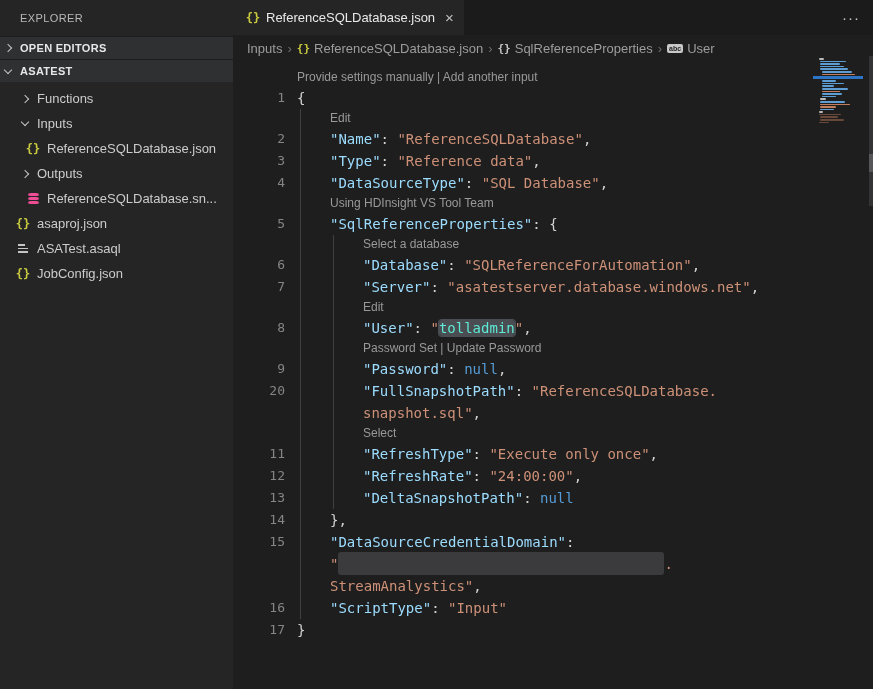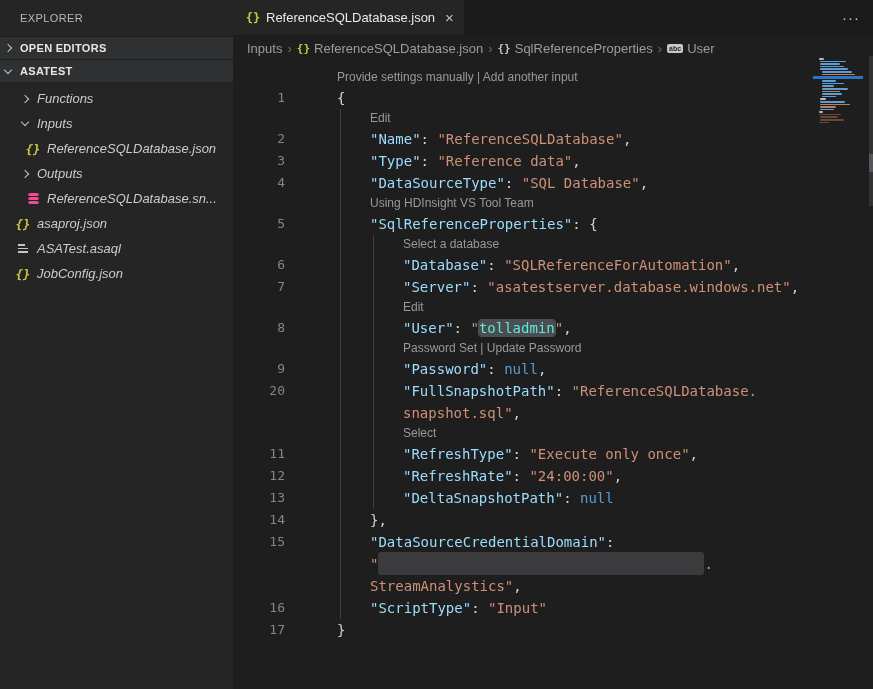--- a/index.html
+++ b/index.html
@@ -4,21 +4,21 @@
 <style>
   * { box-sizing: border-box; margin: 0; padding: 0; }
   html,body { background:#1e1e1e; }
   body { font-family:"Liberation Sans",sans-serif; }
   .app { width:873px; height:689px; display:flex; overflow:hidden; background:#1e1e1e; position:relative; }
 
   
   .sidebar { width:233px; flex:none; background:#252526; color:#cccccc; display:flex; flex-direction:column;text-align:right; }
   .sb-title { height:36px; display:flex; align-items:center; padding-left:20px; font-size:11px; letter-spacing:.4px; color:#b8b8b8; }
   .sb-section { height:23px; background:#2f3032; border-top:1px solid #1d1d1e; display:flex; align-items:center; gap:5px; padding-left:5px; font-size:11px; font-weight:bold; color:#e7e7e7; letter-spacing:.3px; }
-  .tree { padding-top:4px;font-style:italic; }
+  .tree { padding-top:4px; }
   .tree-row { height:25px; display:flex; align-items:center; font-size:13px; color:#cccccc; cursor:pointer; white-space:nowrap; overflow:hidden; }
   .chev { width:6px; height:6px; border-right:1.4px solid #c5c5c5; border-bottom:1.4px solid #c5c5c5; display:inline-block; flex:none; }
   .chev.right { transform:rotate(-45deg); margin-right:9px; }
   .chev.down { transform:rotate(45deg); margin-right:9px; margin-top:-3px; }
   .sb-section .chev { margin-right:4px; }
   .ic { display:inline-flex; width:16px; margin-right:6px; flex:none; justify-content:center; align-items:center; }
   .ic-json { color:#cbcb41; font-weight:bold; font-size:12px; font-family:"DejaVu Sans Mono",monospace; }
   .ic-db { flex-direction:column; gap:1px; }
   .ic-db i { display:block; width:11px; height:3px; background:#ef4d96; border-radius:3px/1.6px; }
   .ic-script { flex-direction:column; gap:2px; align-items:flex-start; padding-left:3px; }
@@ -38,21 +38,21 @@
   .bc-ic-json { color:#cbcb41; font-weight:bold; font-family:"DejaVu Sans Mono",monospace; font-size:11px; }
   .bc-ic-obj { color:#c5c5c5; font-weight:bold; font-family:"DejaVu Sans Mono",monospace; font-size:11px; }
   .bc-ic-abc { background:#c8c8c8; color:#252526; border-radius:2px; font-size:7px; font-weight:bold; padding:1px 2px; line-height:1; }
 
   
   .code-area { flex:1; padding-top:7px; font-family:"DejaVu Sans Mono","Liberation Mono",monospace; font-size:14px; position:relative; overflow:hidden; }
   .crow { display:flex; position:relative; }
   .crow.kcode { height:22px; line-height:22px; }
   .crow.klens { height:19px; line-height:19px; }
   .gutter { width:52px; flex:none; text-align:right; color:#858585; font-size:13px; user-select:none; }
-  .content { flex:1; margin-left:52px; position:relative; white-space:pre; min-width:0; }
+  .content { flex:1; margin-left:12px; position:relative; white-space:pre; min-width:0; }
   .guide { position:absolute; top:0; bottom:0; width:1px; background:#404040; }
   .ltext { position:relative; display:block; }
   .klens .content { font-family:"Liberation Sans",sans-serif; font-size:12px; color:#999999; cursor:pointer; }
   .tk-k { color:#9cdcfe; } .tk-s { color:#ce9178; } .tk-p { color:#d4d4d4; } .tk-n { color:#569cd6; }
   .tk-hl { color:#5eead4; background:#4a4e52; border-radius:3px; box-shadow:0 0 0 1px #4a4e52; }
   .tk-box { display:inline-block; width:326px; height:23px; background:#3b3b3d; border-radius:3px; vertical-align:middle; margin-top:-4px; }
 
   
   .minimap { position:absolute; top:58px; right:14px; width:42px; cursor:pointer; }
   .mm-row { display:flex; margin-bottom:1px; }

